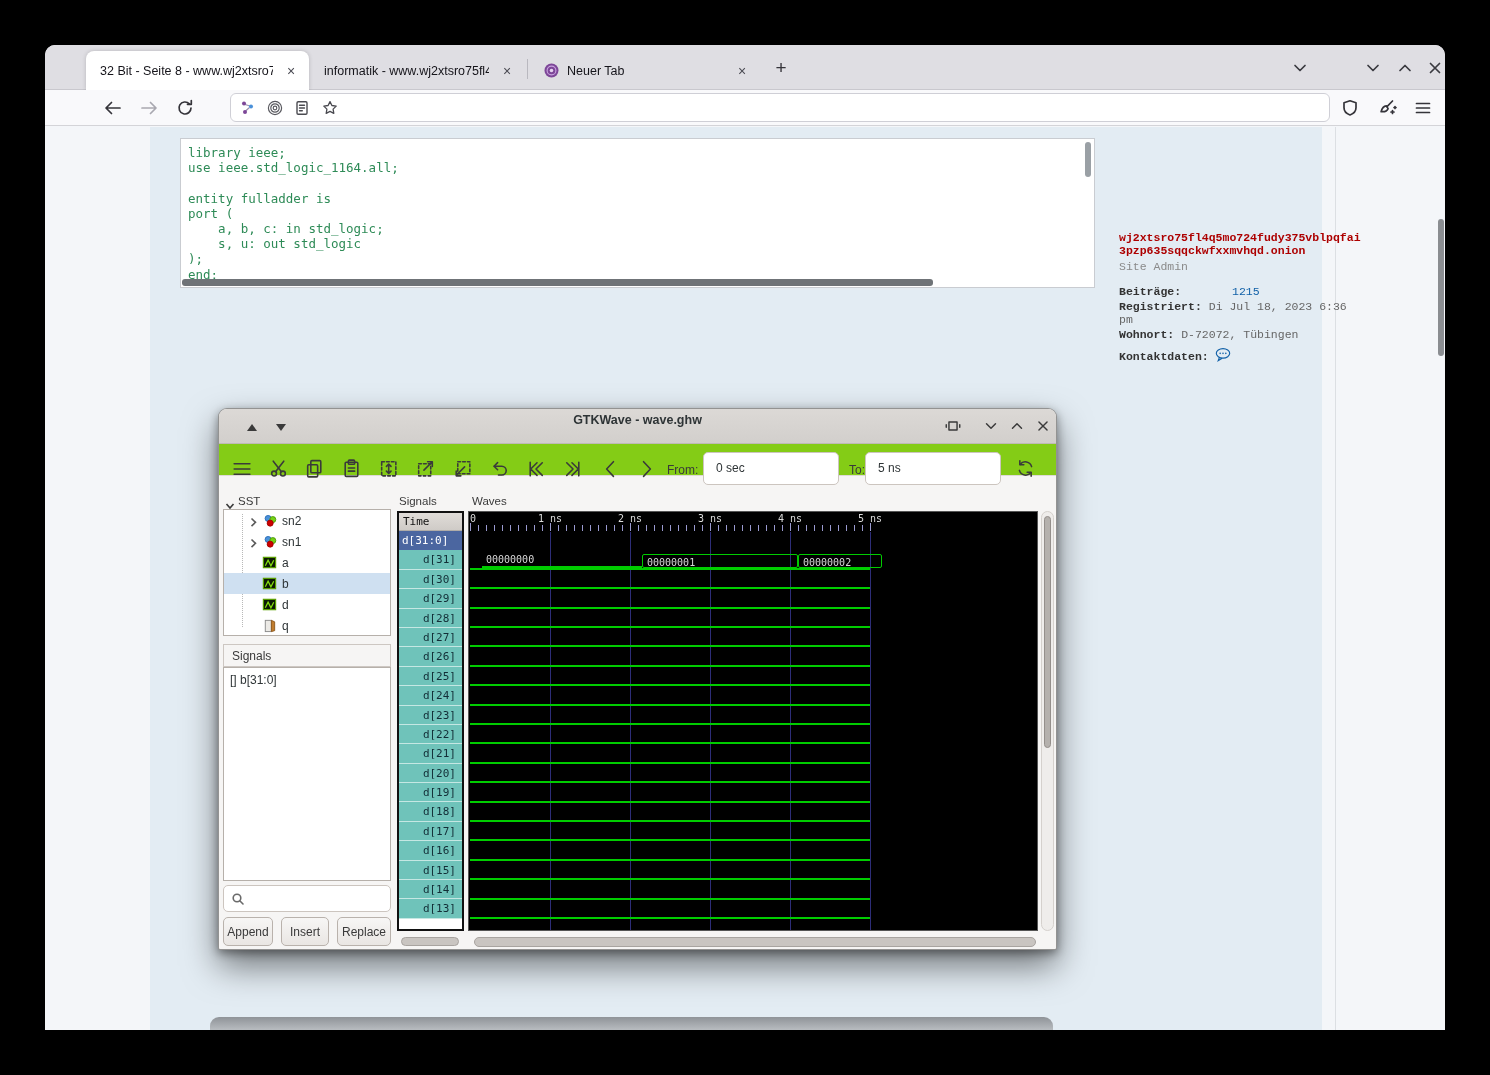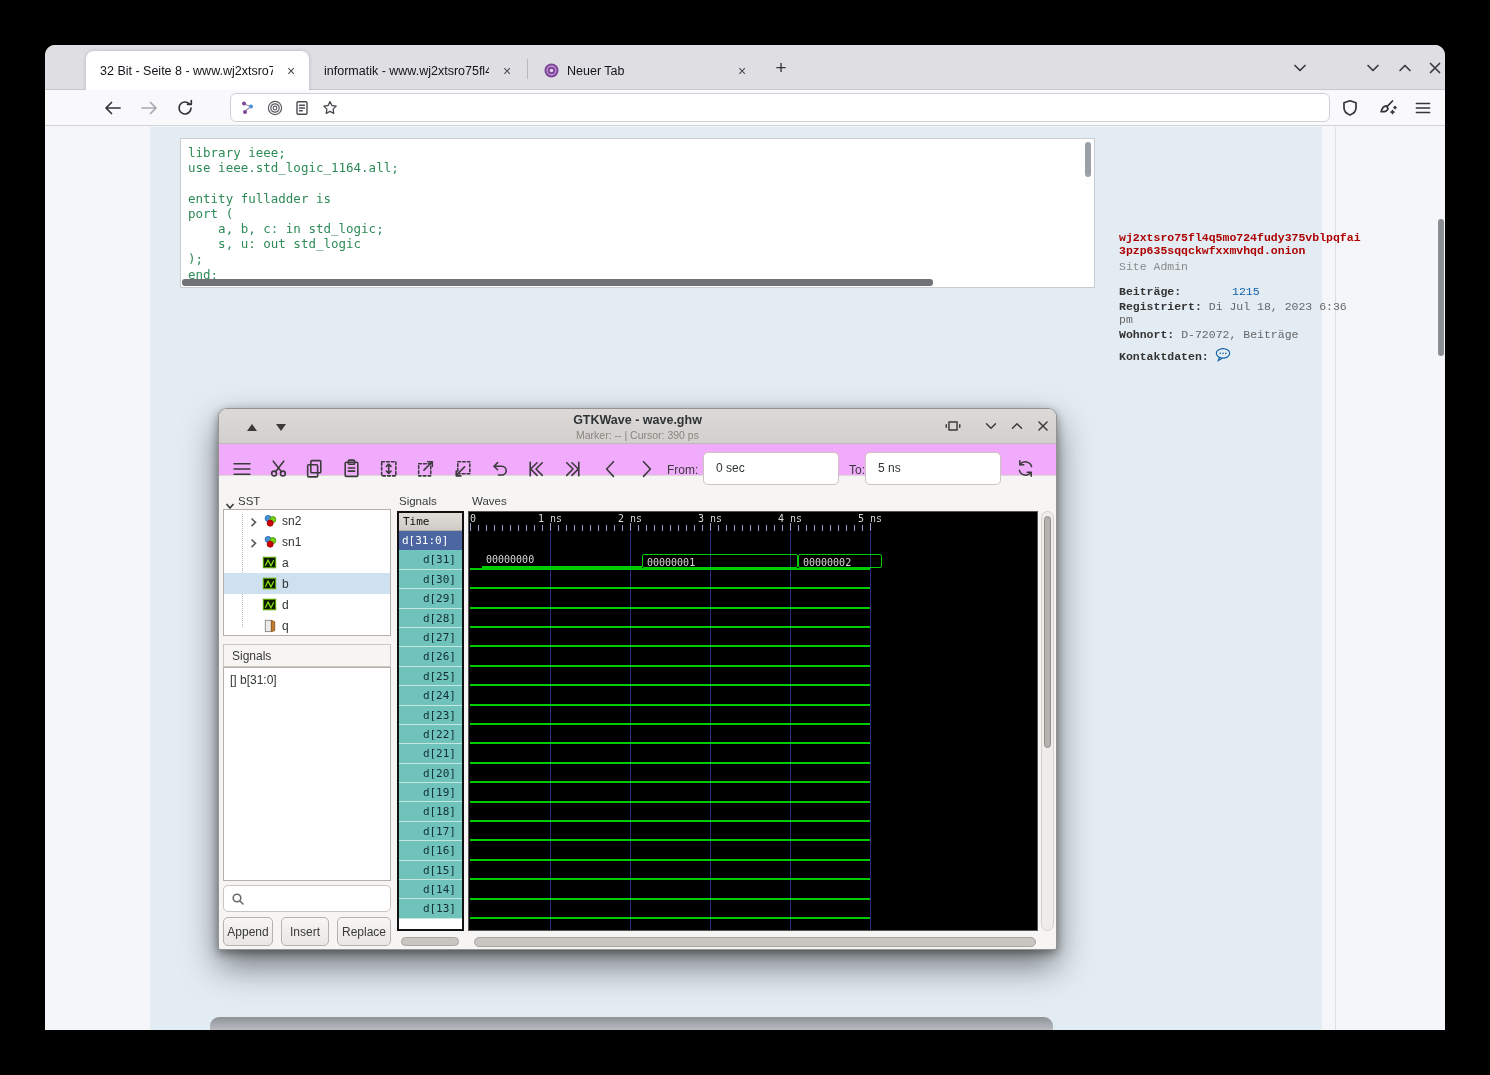--- a/index.html
+++ b/index.html
@@ -78,21 +78,21 @@
   #g-status { position:absolute; left:0; top:20px; width:100%; text-align:center;
               font-size:10.5px; color:#8a8581; }
   .tri { position:absolute; top:15px; width:0; height:0; border-left:5px solid transparent;
          border-right:5px solid transparent; }
   .tri.up { border-bottom:7px solid #3a3a3a; }
   .tri.down { border-top:7px solid #3a3a3a; }
   .g-winic { position:absolute; top:8px; width:18px; height:18px; }
   .g-winic svg { width:100%; height:100%; stroke:#3a3a3a; stroke-width:1.6; fill:none;
                  stroke-linecap:round; stroke-linejoin:round; }
 
-  #g-toolbar { position:absolute; left:0; top:35px; width:100%; height:32px; background:#f0abfc;
+  #g-toolbar { position:absolute; left:0; top:35px; width:100%; height:32px; background:#84cc16;
                border-bottom:1px solid #dedad6; }
   .g-tool { position:absolute; top:14px; width:21px; height:21px; }
   .g-tool svg { width:100%; height:100%; stroke:#3a3a3a; stroke-width:1.5; fill:none;
                 stroke-linecap:round; stroke-linejoin:round; }
   .g-label { position:absolute; top:19px; font-size:12px; color:#3a3a3a; }
   .g-entry { position:absolute; top:8px; height:33px; background:#fff; border:1px solid #ccc5bf;
              border-radius:5px; font-size:12px; color:#2e3436; padding:8px 0 0 12px; }
 
   
   .panel-label { position:absolute; font-size:11.5px; color:#3a3a3a; }
@@ -277,21 +277,21 @@
     </div>
 
     <div id="poster">
       <div class="uname">
         <div>wj2xtsro75fl4q5mo724fudy375vblpqfai</div>
         <div>3pzp635sqqckwfxxmvhqd.onion</div>
       </div>
       <div class="role">Site Admin</div>
       <div class="meta" style="margin-top:12px;"><b>Beiträge:</b> <span class="lnk">1215</span></div>
       <div class="meta"><b>Registriert:</b> <span>Di Jul 18, 2023 6:36 pm</span></div>
-      <div class="meta"><b>Wohnort:</b> <span>D-72072, Beiträge</span></div>
+      <div class="meta"><b>Wohnort:</b> <span>D-72072, Tübingen</span></div>
       <div id="contactrow">
         <b style="color:#333;">Kontaktdaten:</b>
         <span>
           <svg viewBox="0 0 20 17" fill="none" stroke="#1261a8" stroke-width="1.3">
               <ellipse cx="10" cy="7.2" rx="7.6" ry="5.4"></ellipse>
               <path d="M6 11.5L4.6 15.4l4.4-2.7"></path>
               <circle cx="6.8" cy="7.2" r=".9" fill="#1261a8" stroke="none"></circle>
               <circle cx="10" cy="7.2" r=".9" fill="#1261a8" stroke="none"></circle>
               <circle cx="13.2" cy="7.2" r=".9" fill="#1261a8" stroke="none"></circle>
             </svg>
@@ -302,21 +302,20 @@
     <div id="bottombar"></div>
     <div id="pg-scroll"></div>
   </div>
 </div>
 
 <div id="gtkwave">
   <div id="g-titlebar">
     <span class="tri up" style="left:28px;"></span>
     <span class="tri down" style="left:57px;"></span>
     <div id="g-title">GTKWave - wave.ghw</div>
-    <div id="g-status">Marker: --  |  Cursor: 390 ps</div>
     <span class="g-winic" style="left:725px;"><svg viewBox="0 0 20 20">
           <rect x="5.5" y="5.5" width="9" height="9"></rect>
           <path d="M2.5 8.5v3M17.5 8.5v3"></path>
         </svg></span>
     <span class="g-winic" style="left:763px;"><svg viewBox="0 0 20 20">
           <path d="M5 7.5l5 5 5-5"></path>
         </svg></span>
     <span class="g-winic" style="left:789px;"><svg viewBox="0 0 20 20">
           <path d="M5 12.5l5-5 5 5"></path>
         </svg></span>

